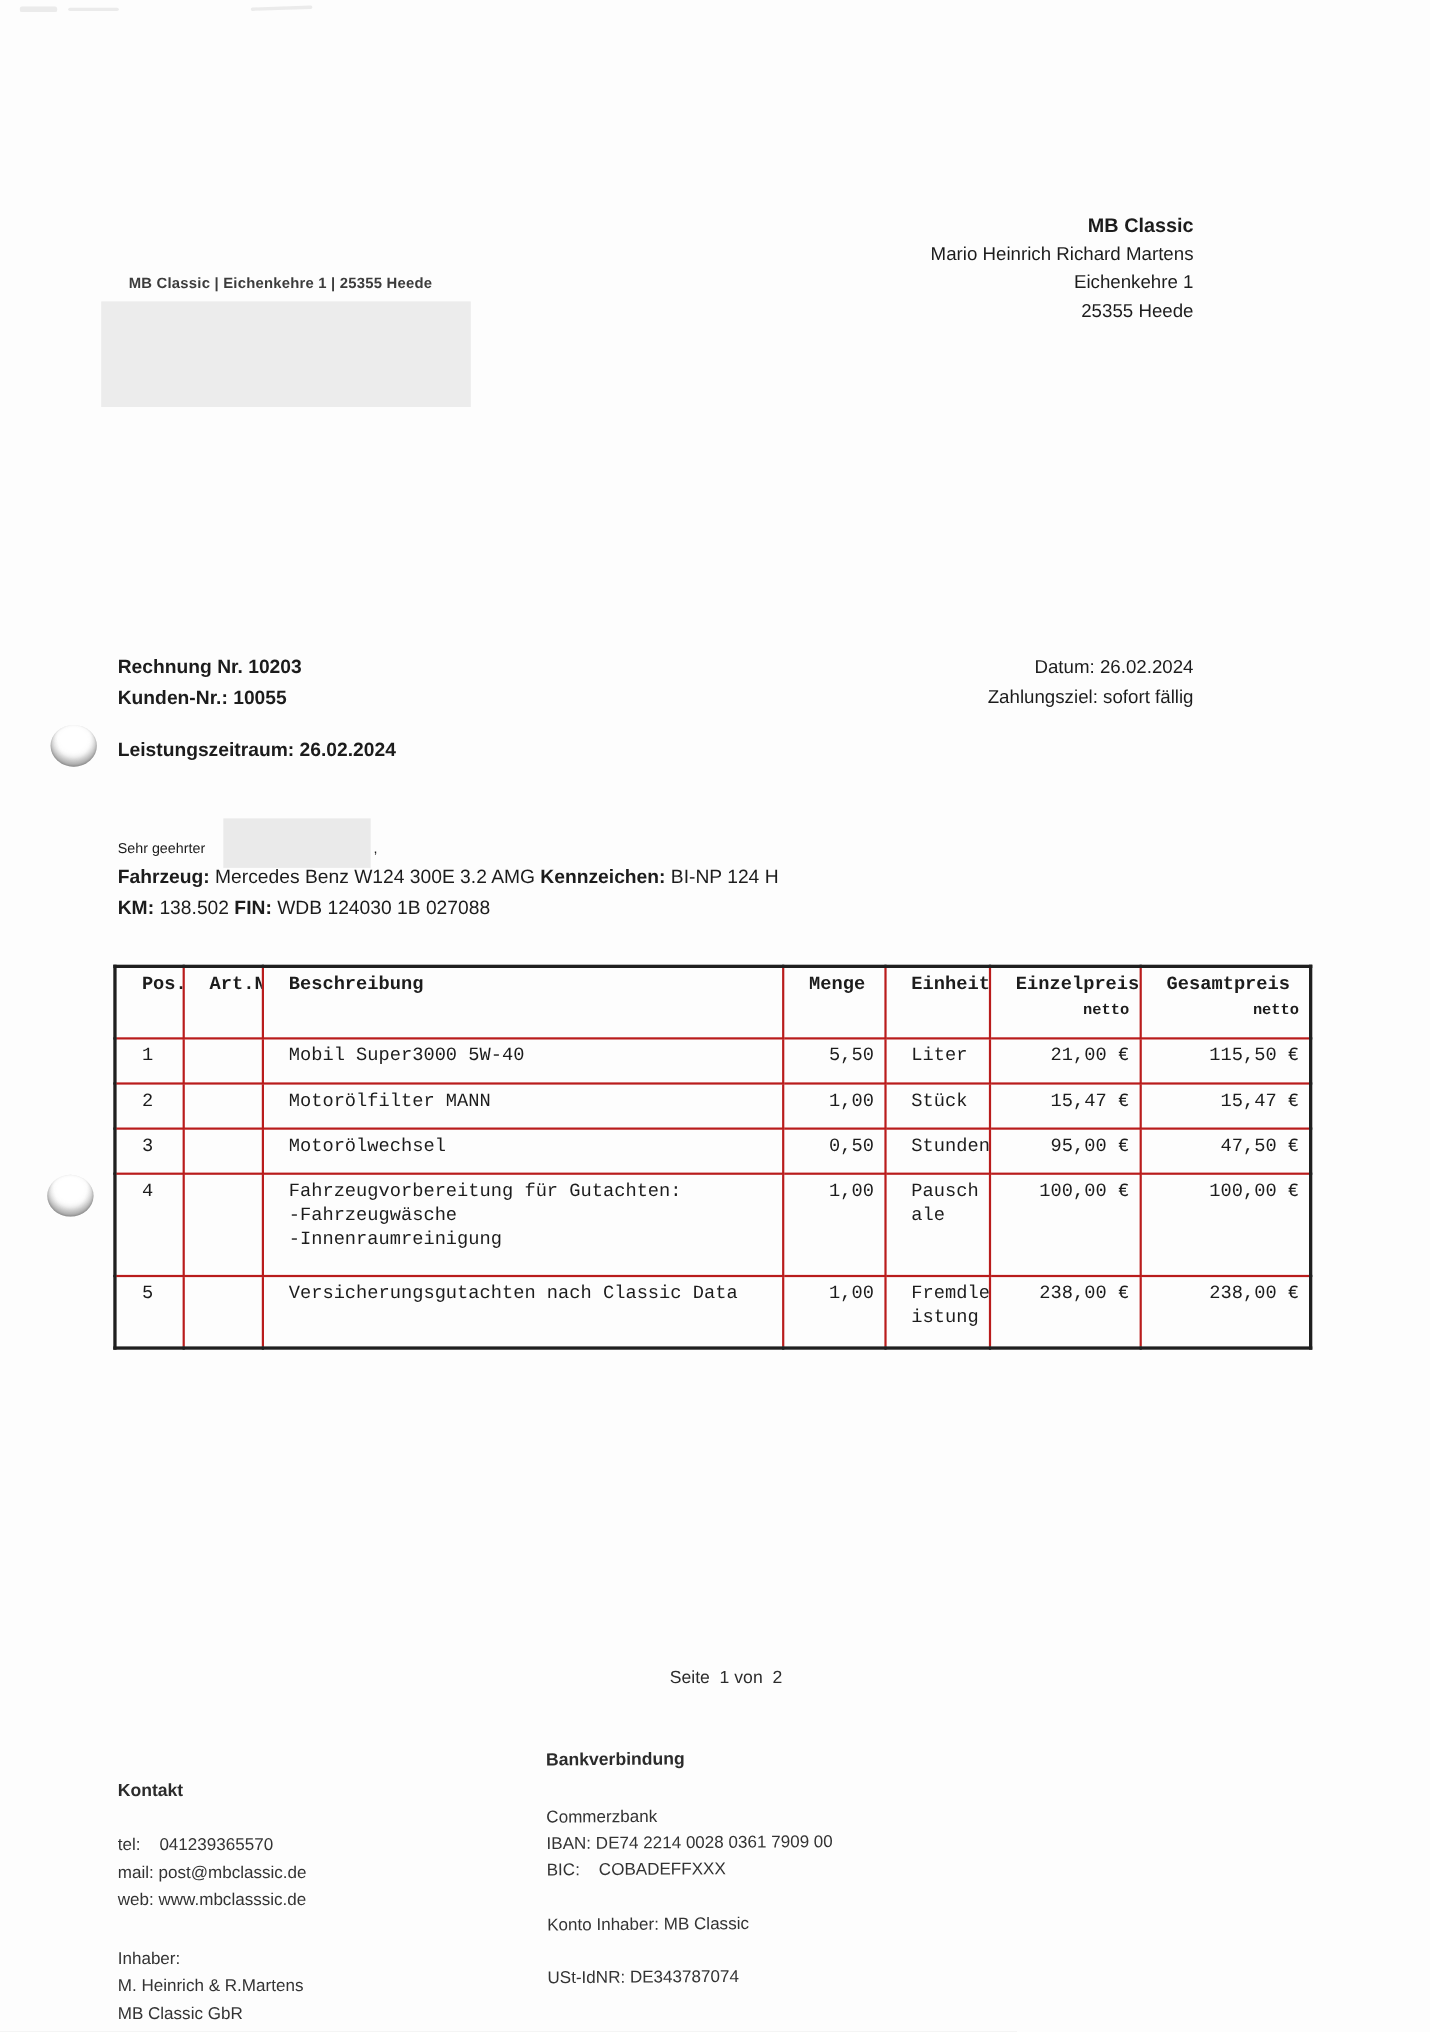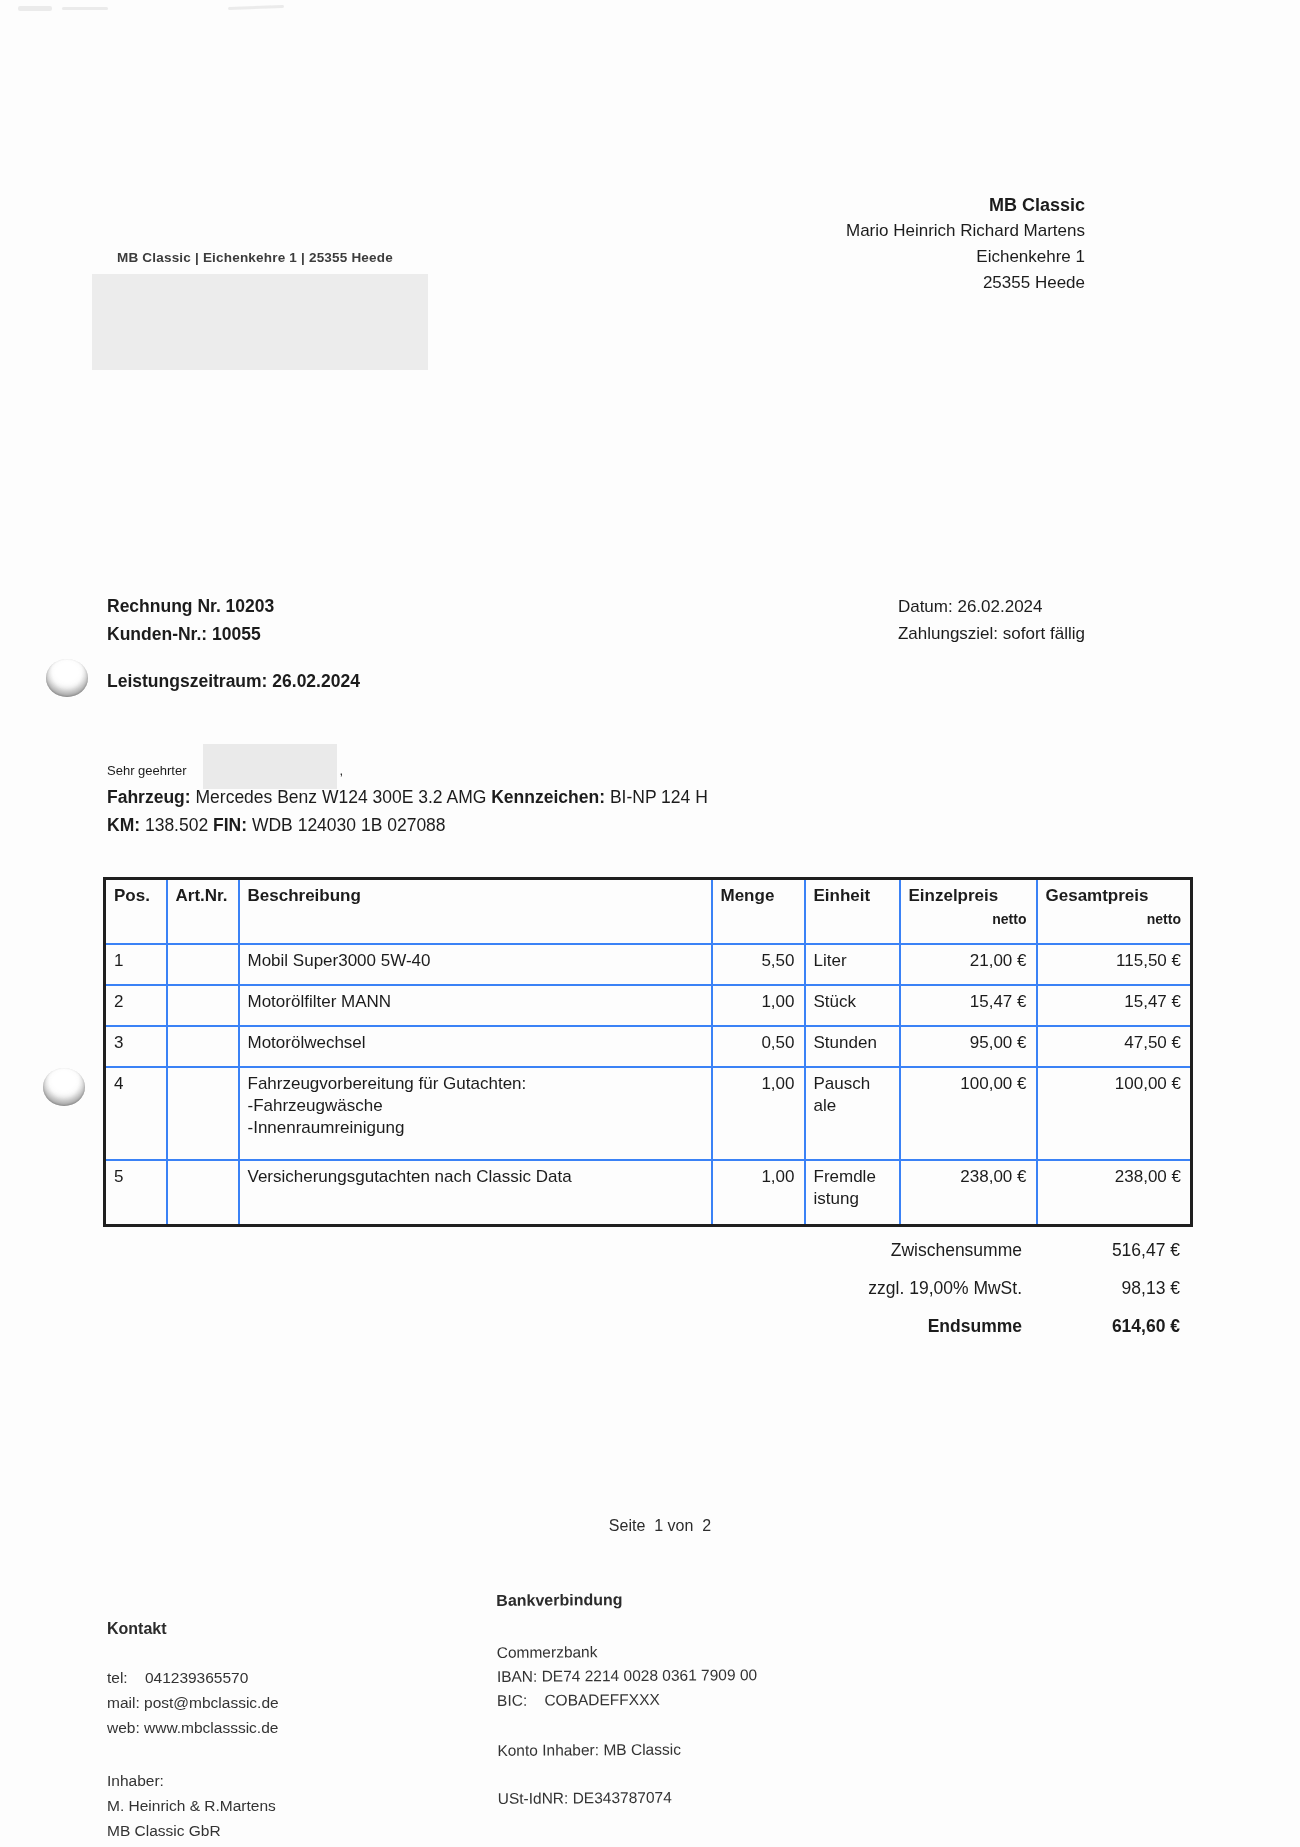--- a/index.html
+++ b/index.html
@@ -37,21 +37,21 @@
     position:absolute; right:215px; top:192px; text-align:right;
     font-size:17px; line-height:26px;
   }
   .company-block .name { font-size:18px; font-weight:700; }
 
   .meta-left {
     position:absolute; left:107px; top:592px;
     font-size:17.5px; font-weight:700; line-height:28px;
   }
   .meta-right {
-    position:absolute; right:215px; top:593px; text-align:left;
+    position:absolute; right:215px; top:593px; text-align:right;
     font-size:17px; line-height:27px;
   }
   .period {
     position:absolute; left:107px; top:671px; font-size:17.5px; font-weight:700;
   }
 
   .greeting-line { position:absolute; left:107px; top:744px; font-size:13px; }
   .name-box {
     display:inline-block; width:134px; height:45px; background:#eaeaea;
     margin-left:16px; margin-right:3px; vertical-align:-14px;
@@ -59,22 +59,22 @@
   .vehicle-1 { position:absolute; left:107px; top:787px; font-size:17.5px; }
   .vehicle-2 { position:absolute; left:107px; top:815px; font-size:17.5px; }
 
   
   .items-table {
     position:absolute; left:103px; top:877px; width:1087px;
     border-collapse:collapse; table-layout:fixed; font-size:17px;
     border:3px solid #1f1f1f;
   }
   .items-table th, .items-table td {
-    border:2px solid #3b82f6; vertical-align:top;
-    padding:5px 9px 6px 8px; line-height:22px; overflow:hidden;
+    border:2px solid #b91c1c; vertical-align:top;
+    padding:5px 9px 6px 23px; line-height:22px; overflow:hidden;font-family:Liberation Mono, monospace;
   }
   .items-table th { font-weight:700; text-align:left; height:52px; }
   .th-right { text-align:right; }
   .netto-sub { font-size:14px; font-weight:700; margin-top:1px; text-align:right; }
   .c-right { text-align:right; }
   .preline { white-space:pre-line; }
   tr.r-small td { height:28px; }
   tr.r-tall td { height:80px; }
   tr.r-mid td { height:52px; }
 
@@ -232,34 +232,20 @@
         <td>Versicherungsgutachten nach Classic Data</td>
         <td class="c-right">1,00</td>
         <td class="preline">Fremdle
 istung</td>
         <td class="c-right">238,00 €</td>
         <td class="c-right">238,00 €</td>
       </tr>
     </tbody>
   </table>
 
-  <div class="totals">
-    <div class="totals-row">
-      <div class="totals-label">Zwischensumme</div>
-      <div class="totals-value">516,47 €</div>
-    </div>
-    <div class="totals-row">
-      <div class="totals-label">zzgl. 19,00% MwSt.</div>
-      <div class="totals-value">98,13 €</div>
-    </div>
-    <div class="totals-row final">
-      <div class="totals-label">Endsumme</div>
-      <div class="totals-value">614,60 €</div>
-    </div>
-  </div>
 
   <div class="pagination">Seite  1 von  2</div>
 
   <div class="footer-contact">
     <div class="title">Kontakt</div>
     <div class="pre">tel:    041239365570</div>
     <div>mail: post@mbclassic.de</div>
     <div>web: www.mbclasssic.de</div>
     <div class="gap28"></div>
     <div>Inhaber:</div>

